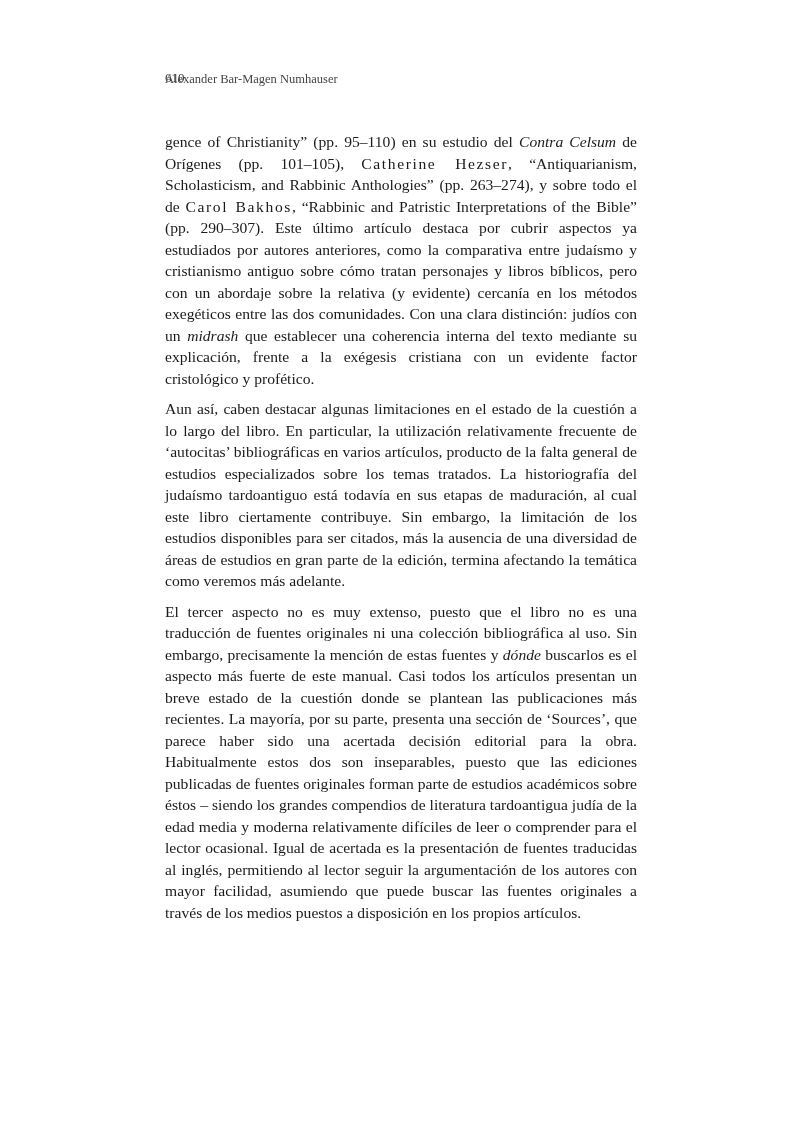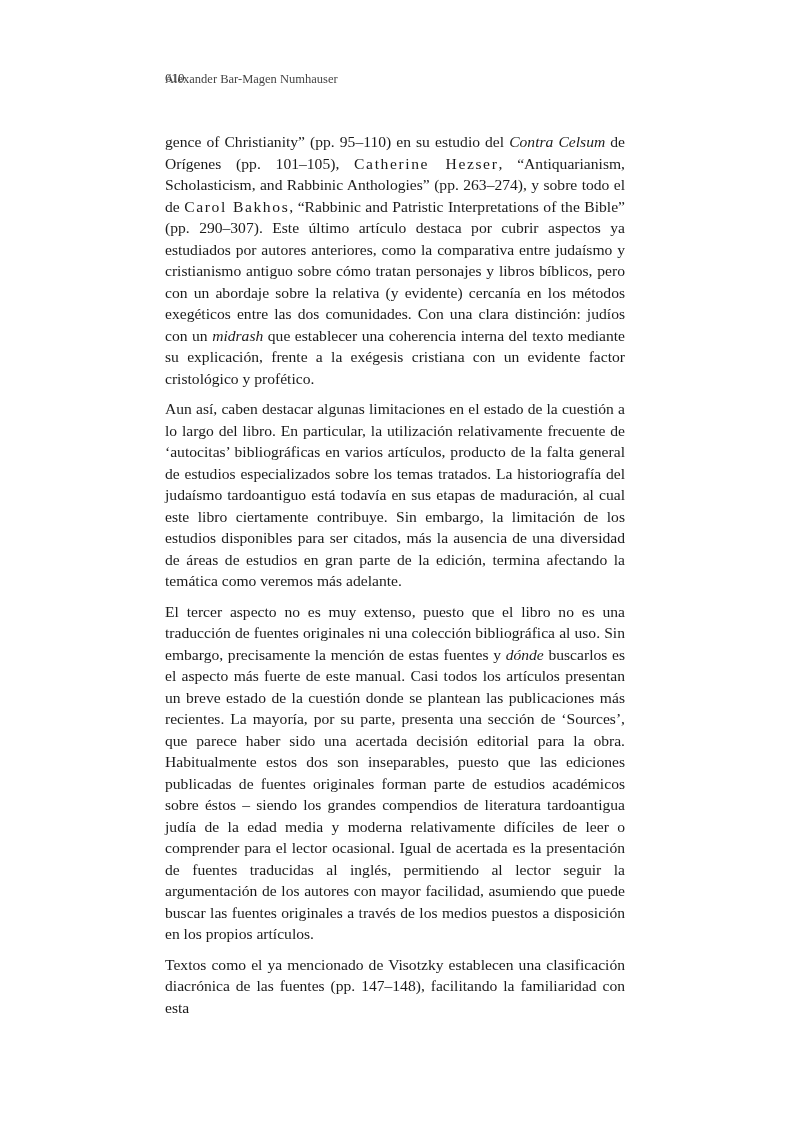--- a/index.html
+++ b/index.html
@@ -41,21 +41,21 @@
       position: absolute;
       top: 131px;
       left: 165px;
       width: 472px;
       font-size: 15.6px;
       line-height: 21.5px;
       text-align: justify;
       hyphens: manual;
     }
     .body-text p {
-      margin: 0 12px 9px 0;
+      margin: 0 0 9px 0;
       text-align: justify;
     }
     .spaced {
       letter-spacing: 1.6px;
     }
     em {
       font-style: italic;
     }
   </style>
 </head>
@@ -66,14 +66,13 @@
   <span class="running-head">Alexander Bar-Magen Numhauser</span>
 </div>
 
 <div class="body-text">
   <p><span>gence of Christianity” (pp. 95–110) en su estudio del </span><em>Contra Celsum</em><span> de Orí­genes (pp. 101–105), </span><span class="spaced">Catherine Hezser</span><span>, “Antiquarianism, Scholasticism, and Rabbinic Anthologies” (pp. 263–274), y sobre todo el de </span><span class="spaced">Carol Bakhos</span><span>, “Rabbinic and Patristic Interpretations of the Bible” (pp. 290–307). Este último artículo destaca por cubrir aspectos ya estudiados por auto­res anteriores, como la comparativa entre judaísmo y cristianismo antiguo sobre cómo tratan personajes y libros bíblicos, pero con un abordaje sobre la relativa (y evidente) cercanía en los métodos exegéticos entre las dos co­munidades. Con una clara distinción: judíos con un </span><em>midrash</em><span> que establecer una coherencia interna del texto mediante su explicación, frente a la exégesis cristiana con un evidente factor cristológico y profético.</span></p>
 
   <p><span>Aun así, caben destacar algunas limitaciones en el estado de la cuestión a lo largo del libro. En particular, la utilización relativamente frecuente de ‘auto­citas’ bibliográficas en varios artículos, producto de la falta general de estudios especializados sobre los temas tratados. La historiografía del judaís­mo tardoantiguo está todavía en sus etapas de maduración, al cual este libro ciertamente contribuye. Sin embargo, la limitación de los estudios disponi­bles para ser citados, más la ausencia de una diversidad de áreas de estudios en gran parte de la edición, termina afectando la temática como veremos más adelante.</span></p>
 
   <p><span>El tercer aspecto no es muy extenso, puesto que el libro no es una traducción de fuentes originales ni una colección bibliográfica al uso. Sin embargo, pre­cisamente la mención de estas fuentes y </span><em>dónde</em><span> buscarlos es el aspecto más fuerte de este manual. Casi todos los artículos presentan un breve estado de la cuestión donde se plantean las publicaciones más recientes. La mayoría, por su parte, presenta una sección de ‘Sources’, que parece haber sido una acertada decisión editorial para la obra. Habitualmente estos dos son insepa­rables, puesto que las ediciones publicadas de fuentes originales forman par­te de estudios académicos sobre éstos – siendo los grandes compendios de literatura tardoantigua judía de la edad media y moderna relativamente difí­ciles de leer o comprender para el lector ocasional. Igual de acertada es la presentación de fuentes traducidas al inglés, permitiendo al lector seguir la argumentación de los autores con mayor facilidad, asumiendo que puede buscar las fuentes originales a través de los medios puestos a disposición en los propios artículos.</span></p>
 
-  <p><span>Textos como el ya mencionado de Visotzky establecen una clasificación diacrónica de las fuentes (pp. 147–148), facilitando la familiaridad con esta</span></p>
 </div>
 
 </body></html>

